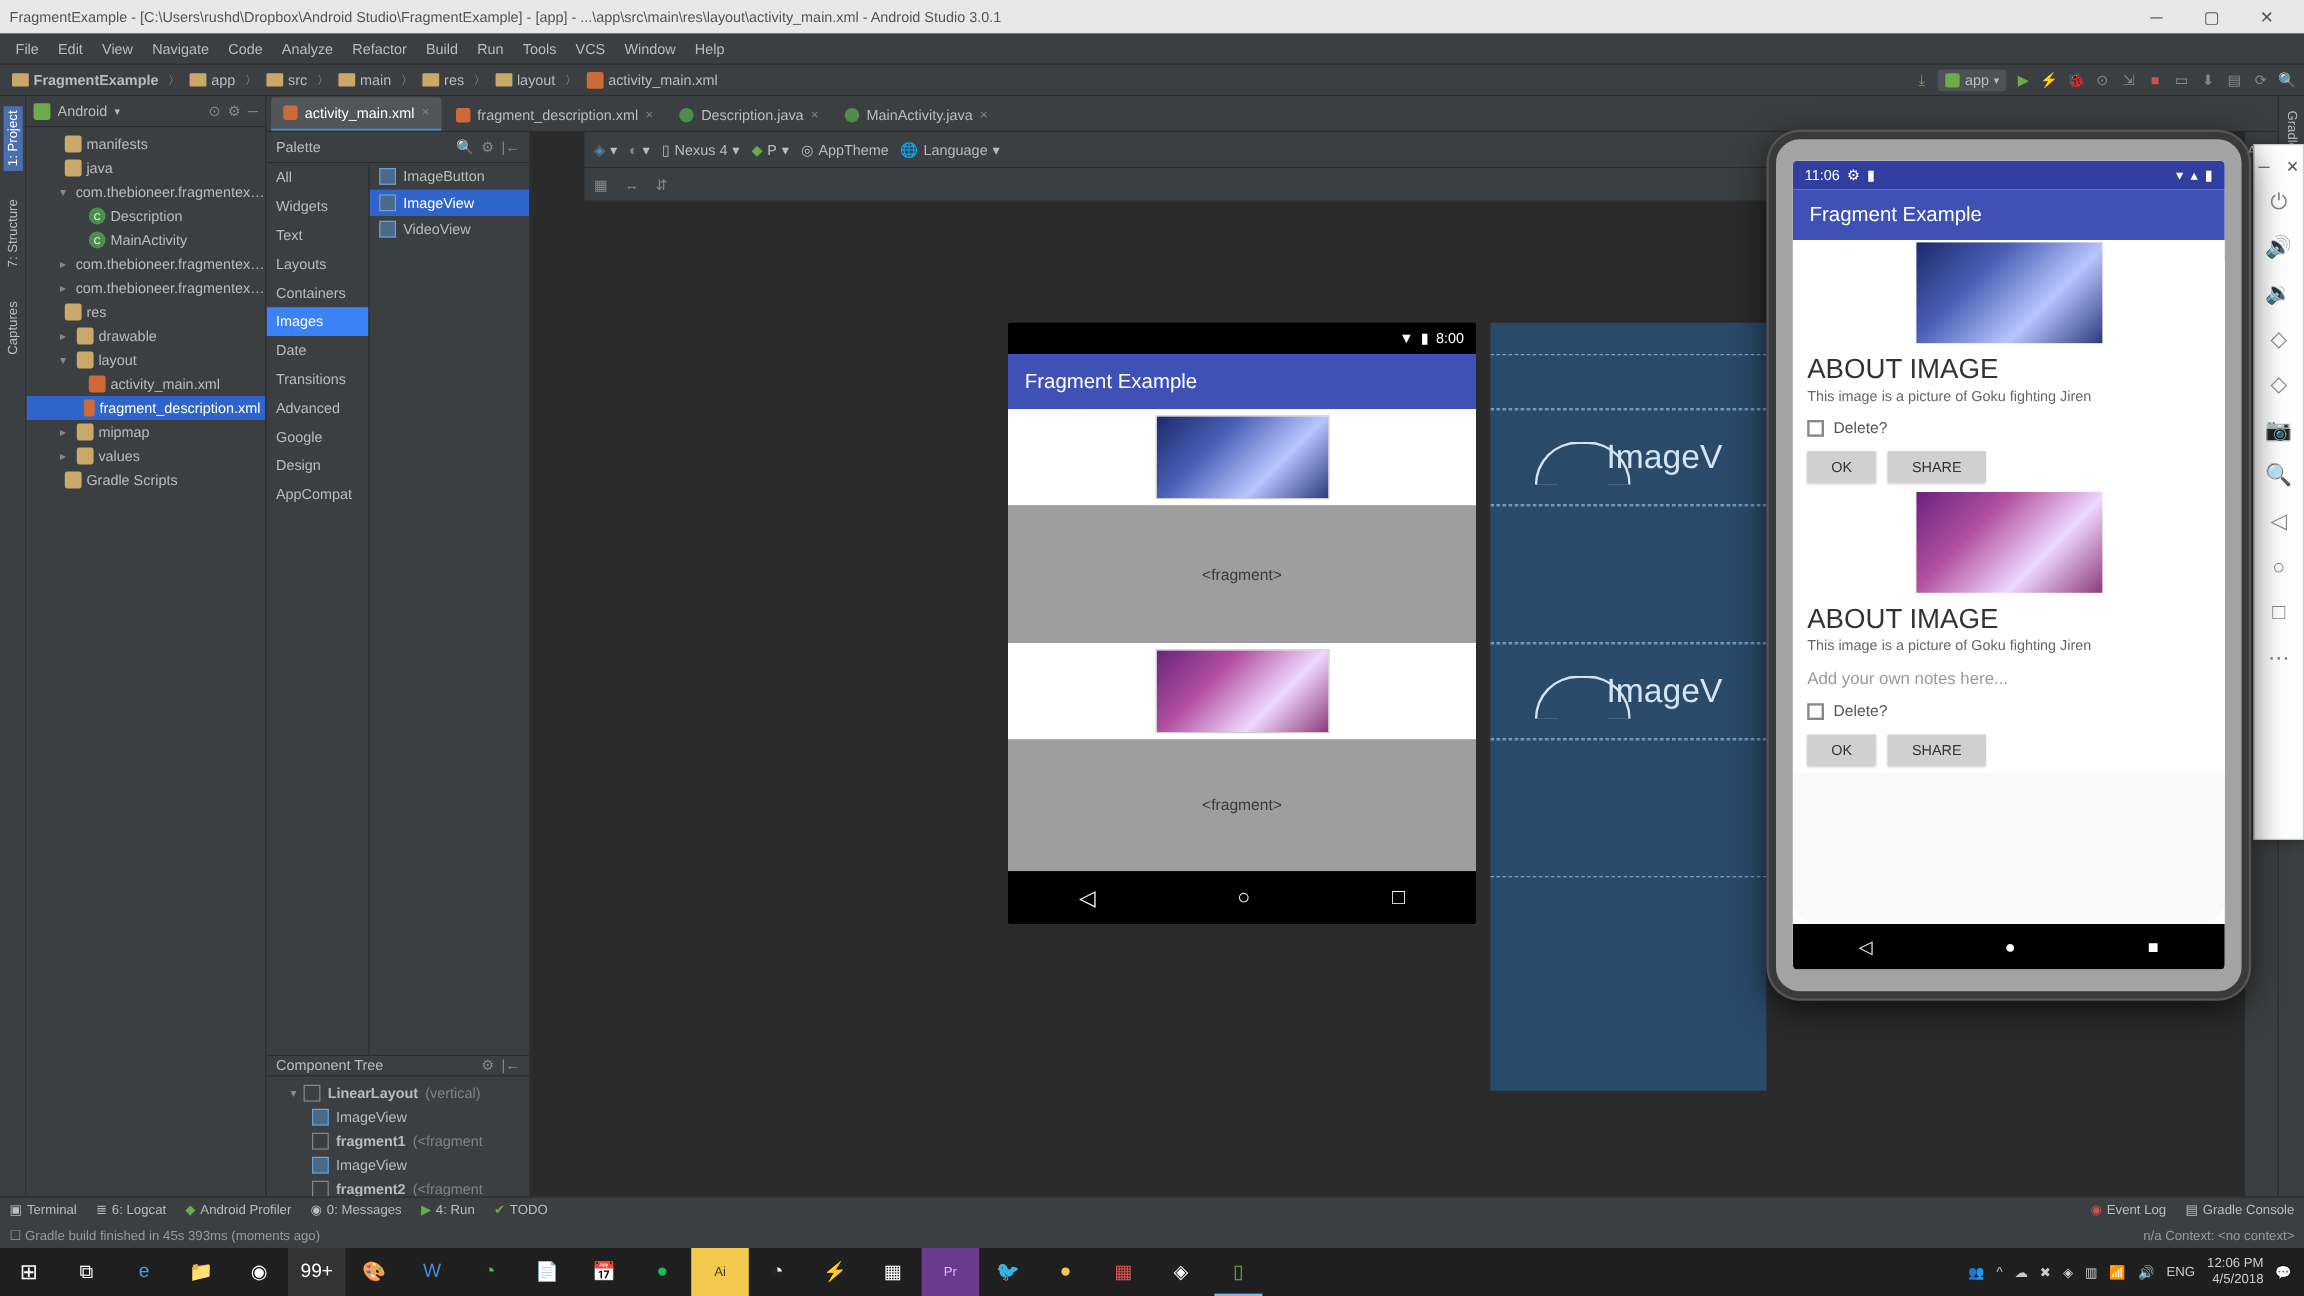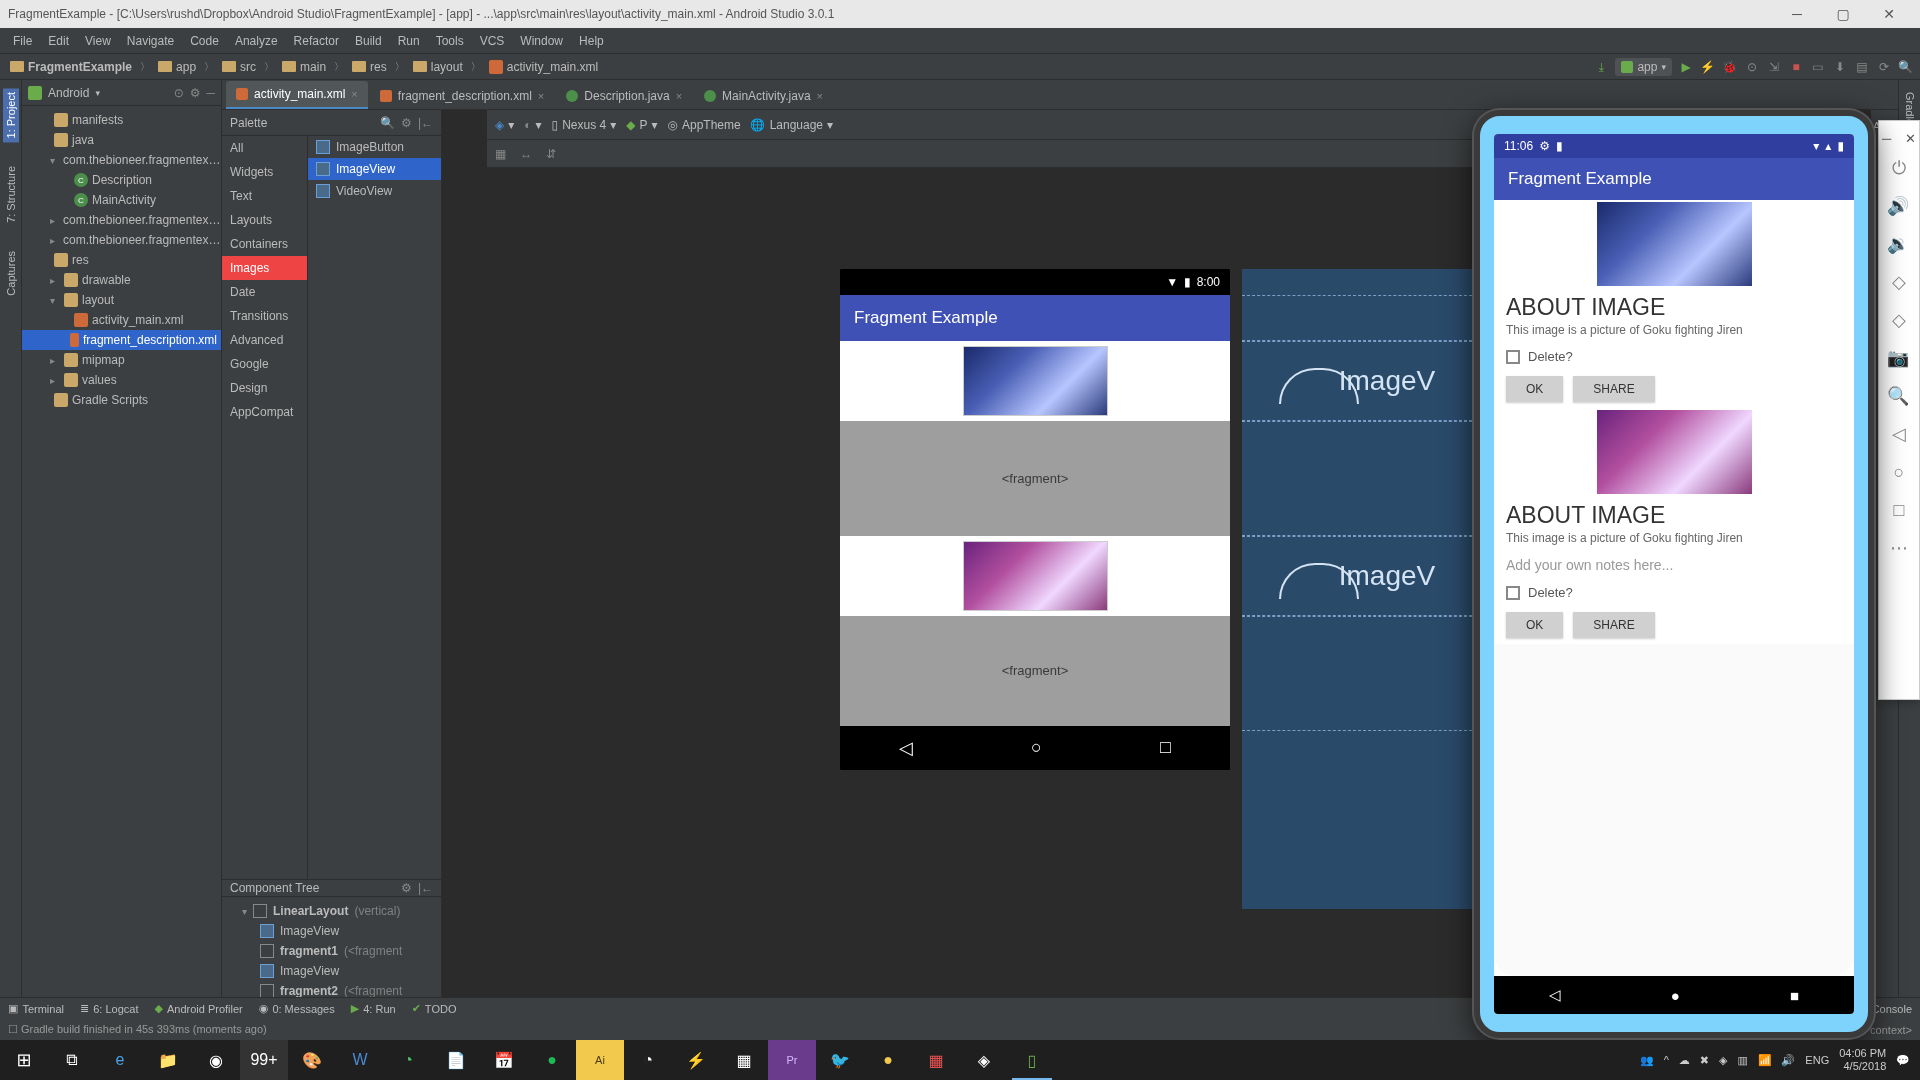--- a/index.html
+++ b/index.html
@@ -47,21 +47,21 @@
 .etab .close { color:#888; font-size:11px; }
 .etab .ticon { width:12px; height:12px; border-radius:2px; }
 .etab .ticon.xml { background:#ce6a3a; }
 .etab .ticon.java { background:#4b8f4b; border-radius:50%; }
 
 .palette-col { width:220px; background:#3c3f41; border-right:1px solid #2d2d2d; display:flex; flex-direction:column; }
 .palette-hdr { height:26px; display:flex; align-items:center; justify-content:space-between; padding:0 8px; border-bottom:1px solid #2d2d2d; }
 .palette-body { flex:1; display:flex; overflow:hidden; }
 .palette-cats { width:86px; border-right:1px solid #2d2d2d; overflow:hidden; }
 .palette-cats .pcat { padding:5px 8px; cursor:pointer; font-size:12px; }
-.palette-cats .pcat.selected { background:#ef4444; color:#fff; }
+.palette-cats .pcat.selected { background:#3b82f6; color:#fff; }
 .palette-items { flex:1; overflow:hidden; }
 .palette-items .pitem { padding:4px 8px; display:flex; align-items:center; gap:6px; font-size:12px; cursor:pointer; }
 .palette-items .pitem.selected { background:#2f65ca; color:#fff; }
 .palette-items .pi-icon { width:14px; height:14px; border:1px solid #6aa0d8; background:#4a6a8a; }
 
 .comp-tree-hdr { height:18px; display:flex; align-items:center; justify-content:space-between; padding:0 8px; border-top:1px solid #2d2d2d; border-bottom:1px solid #2d2d2d; }
 .comp-tree-body { height:140px; overflow:hidden; padding-top:4px; }
 .ct-item { padding:3px 6px; display:flex; align-items:center; gap:6px; font-size:12px; cursor:pointer;}
 .ct-ind1 { padding-left:20px; } .ct-ind2 { padding-left:38px; }
 .ct-gray { color:#808080; }
@@ -92,21 +92,21 @@
 .dttab { padding:5px 14px; color:#bbb; cursor:pointer; font-size:12px; }
 .dttab.active { background:#515658; color:#fff; }
 
 .statusbar { position:absolute; bottom:0; left:0; right:0; height:43px; background:#3c3f41; border-top:1px solid #2d2d2d; display:flex; flex-direction:column; }
 .sb-tools { height:22px; display:flex; align-items:center; gap:16px; padding:0 8px; font-size:11px; }
 .sb-tools .sbt { display:flex; align-items:center; gap:4px; cursor:pointer; }
 .sb-msg { height:21px; display:flex; align-items:center; justify-content:space-between; padding:0 8px; font-size:11px; color:#999; }
 
 .attributes-panel { width:28px; background:#3c3f41; border-left:1px solid #2d2d2d; padding-top:6px; text-align:center; font-size:11px; overflow:hidden; white-space:nowrap;}
 
-.emulator { position:absolute; top:110px; right:30px; width:400px; height:928px; background:#7dd3fc; border-radius:26px; border:6px solid #3a3a3a; box-shadow:0 0 0 2px #555, 0 8px 30px rgba(0,0,0,0.7); overflow:hidden; z-index:100; }
+.emulator { position:absolute; top:110px; right:30px; width:400px; height:722px; background:#a3a3a3; border-radius:26px; border:6px solid #3a3a3a; box-shadow:0 0 0 2px #555, 0 8px 30px rgba(0,0,0,0.7); overflow:hidden; z-index:100; }
 .emu-screen { position:absolute; top:18px; left:14px; right:14px; bottom:18px; background:#fff; border-radius:4px; overflow:hidden; display:flex; flex-direction:column; }
 .emu-status { height:24px; background:#303f9f; color:#fff; display:flex; align-items:center; padding:0 10px; font-size:12px; gap:6px; }
 .emu-status .spacer { flex:1; }
 .emu-appbar { height:42px; background:#3f51b5; color:#fff; display:flex; align-items:center; padding:0 14px; font-size:17px; font-weight:500; }
 .emu-body { flex:1; overflow-y:auto; background:#fafafa;border-radius:21px; }
 .emu-card { background:#fff; }
 .emu-card .card-img { height:88px; background:#fff; display:flex; align-items:center; justify-content:center; }
 .emu-card .card-img-inner { width:155px; height:84px; background:linear-gradient(135deg,#1a2a6c,#4a5fb5,#b8c6ff,#2a3a7c); }
 .emu-card .card-img-inner.v2 { background:linear-gradient(135deg,#6a237c,#b24f9f,#f0d8ff,#8a3a7c); }
 .emu-card .card-title { font-size:23px; color:#333; padding:6px 12px 2px; font-weight:400; }
@@ -614,18 +614,18 @@
     <span>👥</span>
     <span>^</span>
     <span>☁</span>
     <span>✖</span>
     <span>◈</span>
     <span>▥</span>
     <span>📶</span>
     <span>🔊</span>
     <span>ENG</span>
     <div class="clock">
-      <div>04:06 PM</div>
+      <div>12:06 PM</div>
       <div>4/5/2018</div>
     </div>
     <span>💬</span>
   </div>
 </div>
 
 </body></html>

